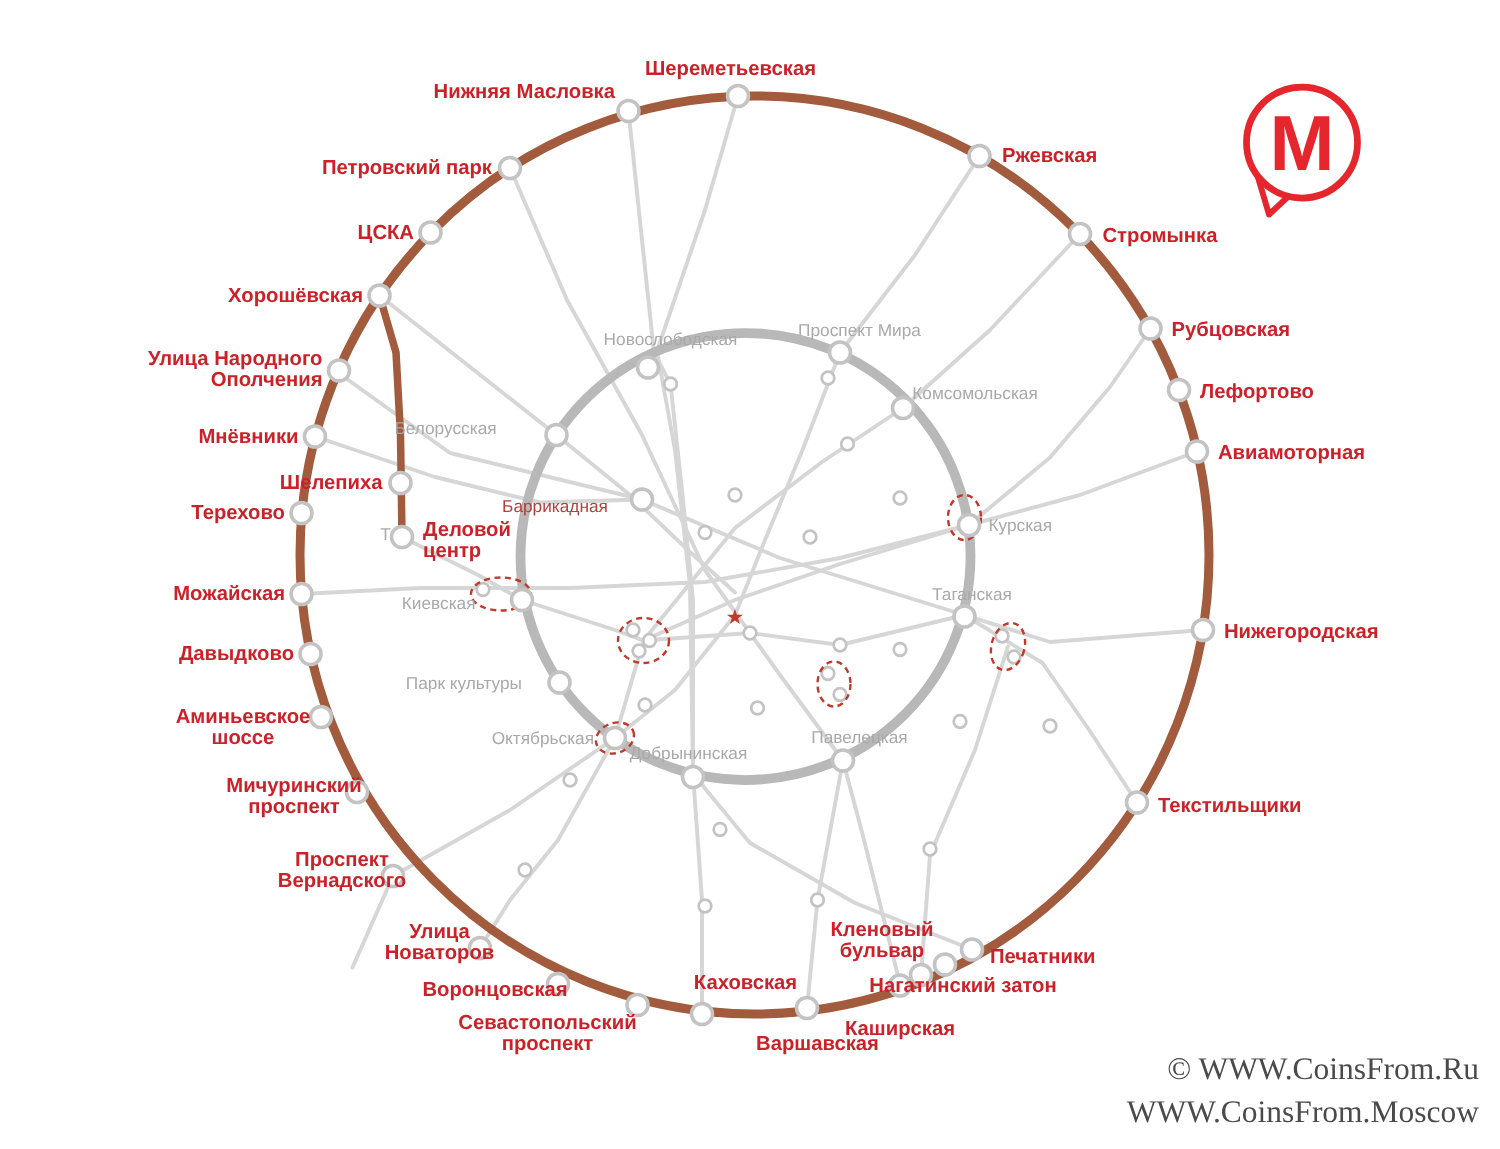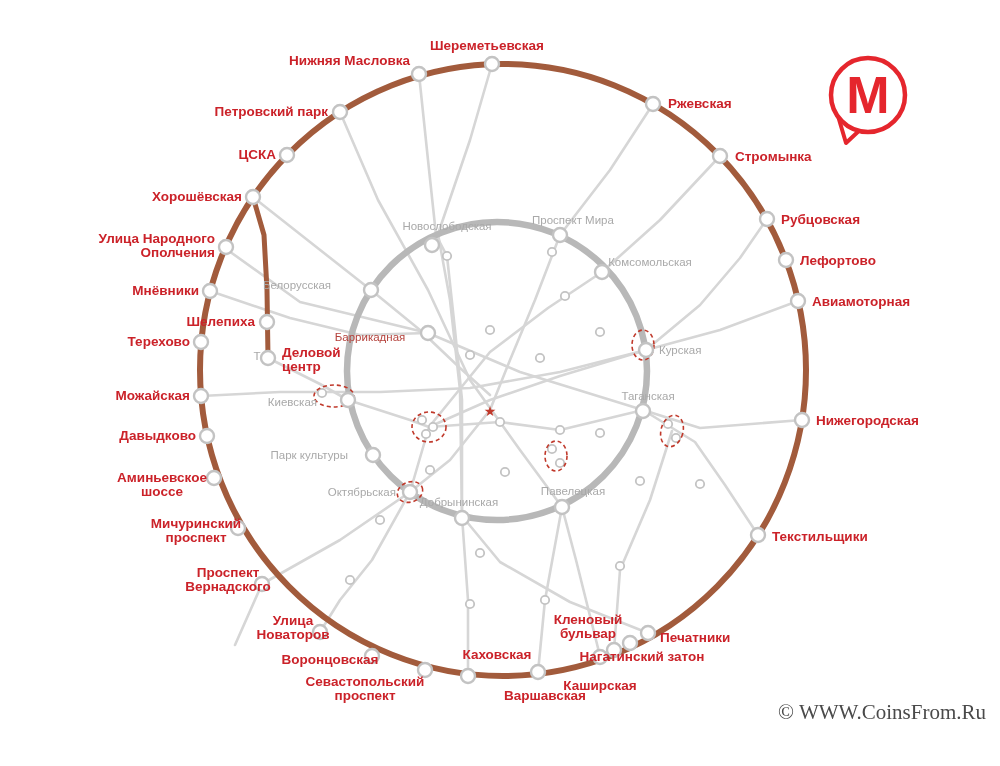--- a/index.html
+++ b/index.html
@@ -152,14 +152,15 @@
       <text x="348" y="459" text-anchor="end" fill="#a9a9a9" font-size="11.5" font-weight="400" font-family="&quot;Liberation Sans&quot;, sans-serif"><tspan x="348">Парк культуры</tspan></text>
       <text x="317" y="406" text-anchor="end" fill="#a9a9a9" font-size="11.5" font-weight="400" font-family="&quot;Liberation Sans&quot;, sans-serif"><tspan x="317">Киевская</tspan></text>
       <text x="370" y="341" text-anchor="middle" fill="#b4403a" font-size="11.5" font-weight="400" font-family="&quot;Liberation Sans&quot;, sans-serif"><tspan x="370">Баррикадная</tspan></text>
       <text x="257" y="360" text-anchor="middle" fill="#a9a9a9" font-size="11.5" font-weight="400" font-family="&quot;Liberation Sans&quot;, sans-serif"><tspan x="257">Т</tspan></text>
       <polygon points="838,116 846,143 862,128" fill="#fff" stroke="#e5262d" stroke-width="4" stroke-linejoin="round"></polygon>
       <circle cx="868" cy="95" r="37" fill="#fff" stroke="#e5262d" stroke-width="4.5"></circle>
       <text x="868" y="113" text-anchor="middle" fill="#e5262d" font-size="52" font-weight="700" font-family="&quot;Liberation Sans&quot;, sans-serif">М</text>
     </svg>
   <div class="watermark">
     <div>© WWW.CoinsFrom.Ru</div>
+    <div>WWW.CoinsFrom.Moscow</div>
   </div>
 </div>
 
 </body></html>

